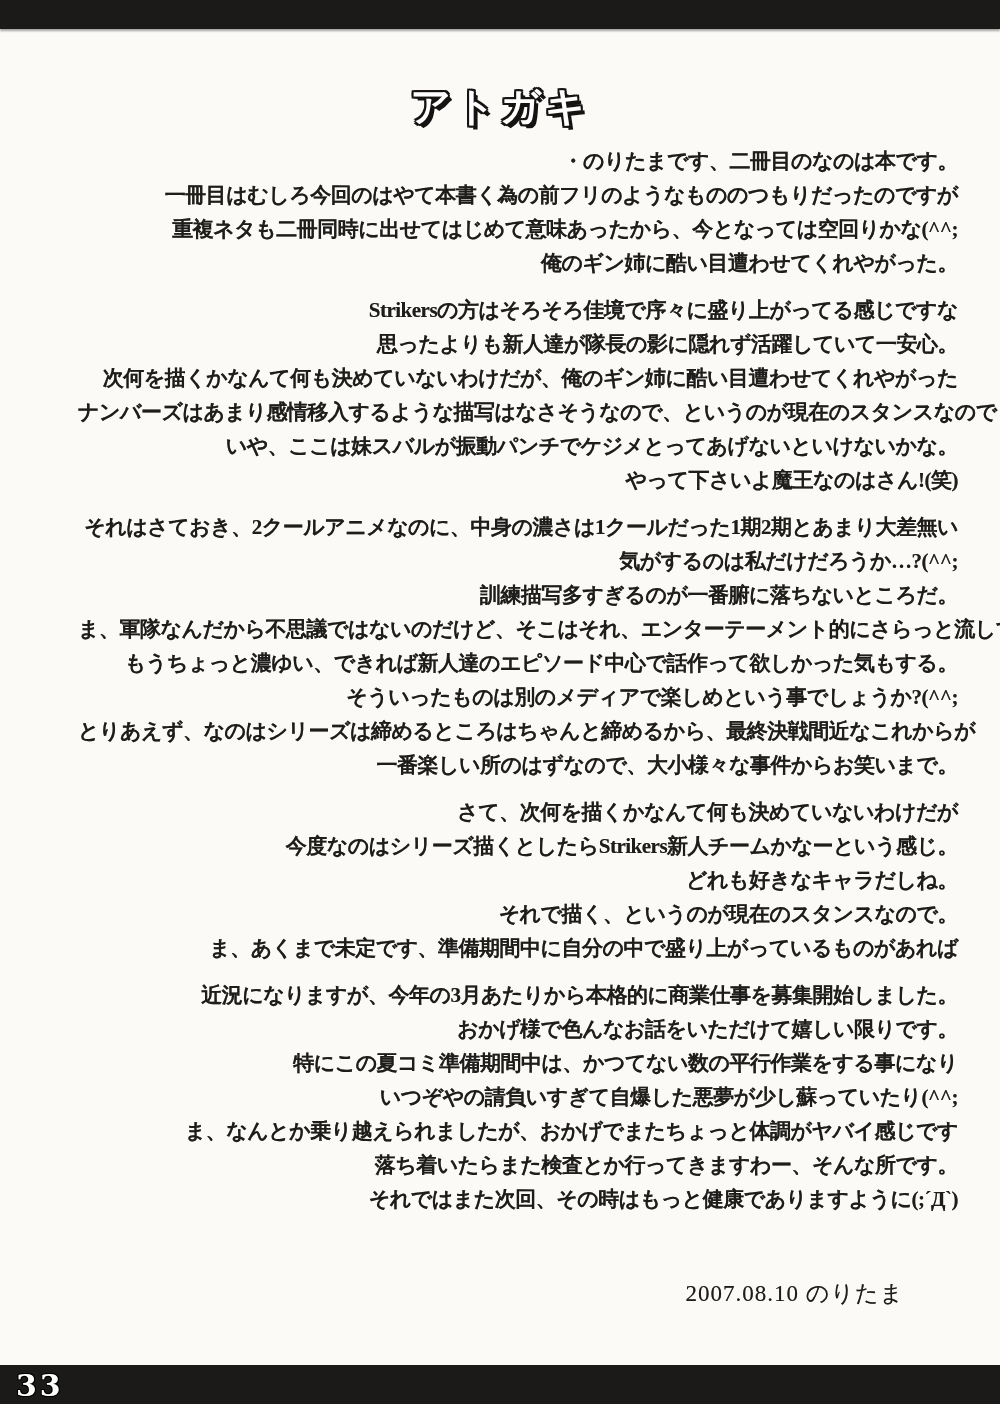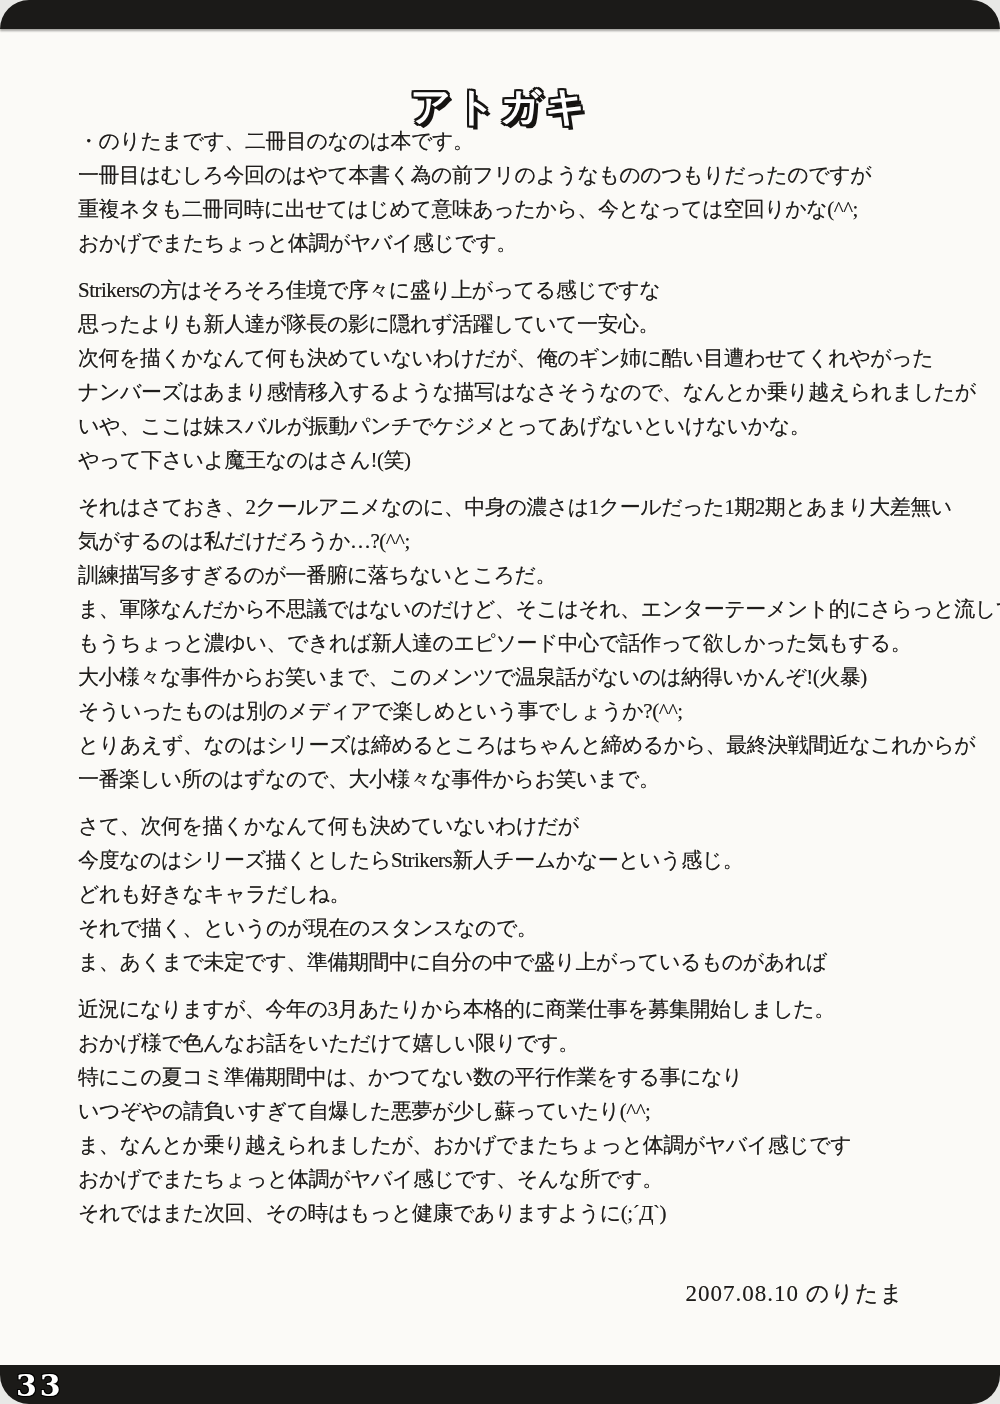--- a/index.html
+++ b/index.html
@@ -5,21 +5,20 @@
   html, body { margin: 0; padding: 0; background: #e8e8e6; }
 
   .page {
     position: relative;
     width: 1000px;
     height: 1404px;
     margin: 0 auto;
     background: var(--paper, #fbfaf7);
     overflow: hidden;
     font-family: "Liberation Serif", "DejaVu Serif", serif;
-    border-radius: 29px;
   }
 
   .bar-top {
     position: absolute;
     top: 0; left: 0;
     width: 100%; height: 29px;
     background: var(--bar, #1b1a18);
     box-shadow: 0 2px 2px rgba(60,60,55,0.45);
   }
 
@@ -57,28 +56,29 @@
     text-shadow:
       -2px -2px 0 #161412,  2px -2px 0 #161412,
       -2px  2px 0 #161412,  2px  2px 0 #161412,
       -2px  0   0 #161412,  2px  0   0 #161412,
        0   -2px 0 #161412,  0    2px 0 #161412,
        4px  4px 0 #161412;
   }
 
   .body-text {
     position: absolute;
-    top: 124px;
+    top: 144px;
     left: 78px;
     width: 880px;
     color: var(--ink, #1f1d1b);
-    font-weight: normal;
+    font-weight: bold;
     font-size: 21px;
     letter-spacing: -0.5px;
     text-shadow: 0 0 0.6px rgba(30,28,26,0.55);
+    text-align: right;
   }
 
   .para { margin: 0 0 13px 0; }
 
   .line {
     height: 34px;
     line-height: 34px;
     white-space: nowrap;
   }
 
@@ -100,55 +100,54 @@
 
   <div class="bar-top"></div>
 
   <h1 class="title">アトガキ</h1>
 
   <div class="body-text">
       <div class="para">
         <div class="line">・のりたまです、二冊目のなのは本です。</div>
         <div class="line">一冊目はむしろ今回のはやて本書く為の前フリのようなもののつもりだったのですが</div>
         <div class="line">重複ネタも二冊同時に出せてはじめて意味あったから、今となっては空回りかな(^^;</div>
-        <div class="line">おかげでまたちょっと体調がヤバイ感じです。</div>
+        <div class="line">俺のギン姉に酷い目遭わせてくれやがった。</div>
       </div>
       <div class="para">
         <div class="line">Strikersの方はそろそろ佳境で序々に盛り上がってる感じですな</div>
         <div class="line">思ったよりも新人達が隊長の影に隠れず活躍していて一安心。</div>
         <div class="line">次何を描くかなんて何も決めていないわけだが、俺のギン姉に酷い目遭わせてくれやがった</div>
-        <div class="line">ナンバーズはあまり感情移入するような描写はなさそうなので、なんとか乗り越えられましたが</div>
+        <div class="line">ナンバーズはあまり感情移入するような描写はなさそうなので、というのが現在のスタンスなので</div>
         <div class="line">いや、ここは妹スバルが振動パンチでケジメとってあげないといけないかな。</div>
         <div class="line">やって下さいよ魔王なのはさん!(笑)</div>
       </div>
       <div class="para">
         <div class="line">それはさておき、2クールアニメなのに、中身の濃さは1クールだった1期2期とあまり大差無い</div>
         <div class="line">気がするのは私だけだろうか…?(^^;</div>
         <div class="line">訓練描写多すぎるのが一番腑に落ちないところだ。</div>
         <div class="line">ま、軍隊なんだから不思議ではないのだけど、そこはそれ、エンターテーメント的にさらっと流して</div>
         <div class="line">もうちょっと濃ゆい、できれば新人達のエピソード中心で話作って欲しかった気もする。</div>
-        <div class="line">大小様々な事件からお笑いまで、このメンツで温泉話がないのは納得いかんぞ!(火暴)</div>
         <div class="line">そういったものは別のメディアで楽しめという事でしょうか?(^^;</div>
         <div class="line">とりあえず、なのはシリーズは締めるところはちゃんと締めるから、最終決戦間近なこれからが</div>
         <div class="line">一番楽しい所のはずなので、大小様々な事件からお笑いまで。</div>
       </div>
       <div class="para">
         <div class="line">さて、次何を描くかなんて何も決めていないわけだが</div>
         <div class="line">今度なのはシリーズ描くとしたらStrikers新人チームかなーという感じ。</div>
         <div class="line">どれも好きなキャラだしね。</div>
         <div class="line">それで描く、というのが現在のスタンスなので。</div>
         <div class="line">ま、あくまで未定です、準備期間中に自分の中で盛り上がっているものがあれば</div>
       </div>
       <div class="para">
         <div class="line">近況になりますが、今年の3月あたりから本格的に商業仕事を募集開始しました。</div>
         <div class="line">おかげ様で色んなお話をいただけて嬉しい限りです。</div>
         <div class="line">特にこの夏コミ準備期間中は、かつてない数の平行作業をする事になり</div>
         <div class="line">いつぞやの請負いすぎて自爆した悪夢が少し蘇っていたり(^^;</div>
         <div class="line">ま、なんとか乗り越えられましたが、おかげでまたちょっと体調がヤバイ感じです</div>
-        <div class="line">おかげでまたちょっと体調がヤバイ感じです、そんな所です。</div>
+        <div class="line">落ち着いたらまた検査とか行ってきますわー、そんな所です。</div>
         <div class="line">それではまた次回、その時はもっと健康でありますように(;´Д`)</div>
       </div>
     </div>
 
   <div class="signature">2007.08.10 のりたま</div>
 
   <div class="bar-bottom">
     <span class="pagenum">33</span>
   </div>
 

